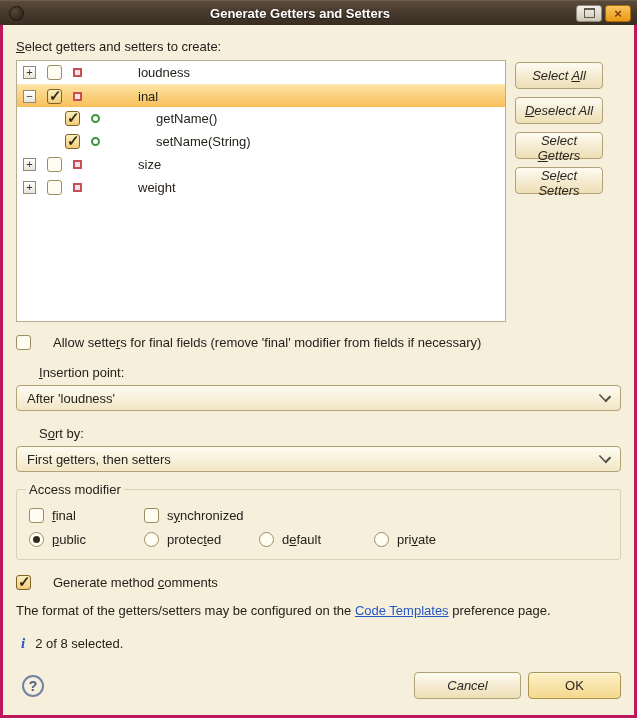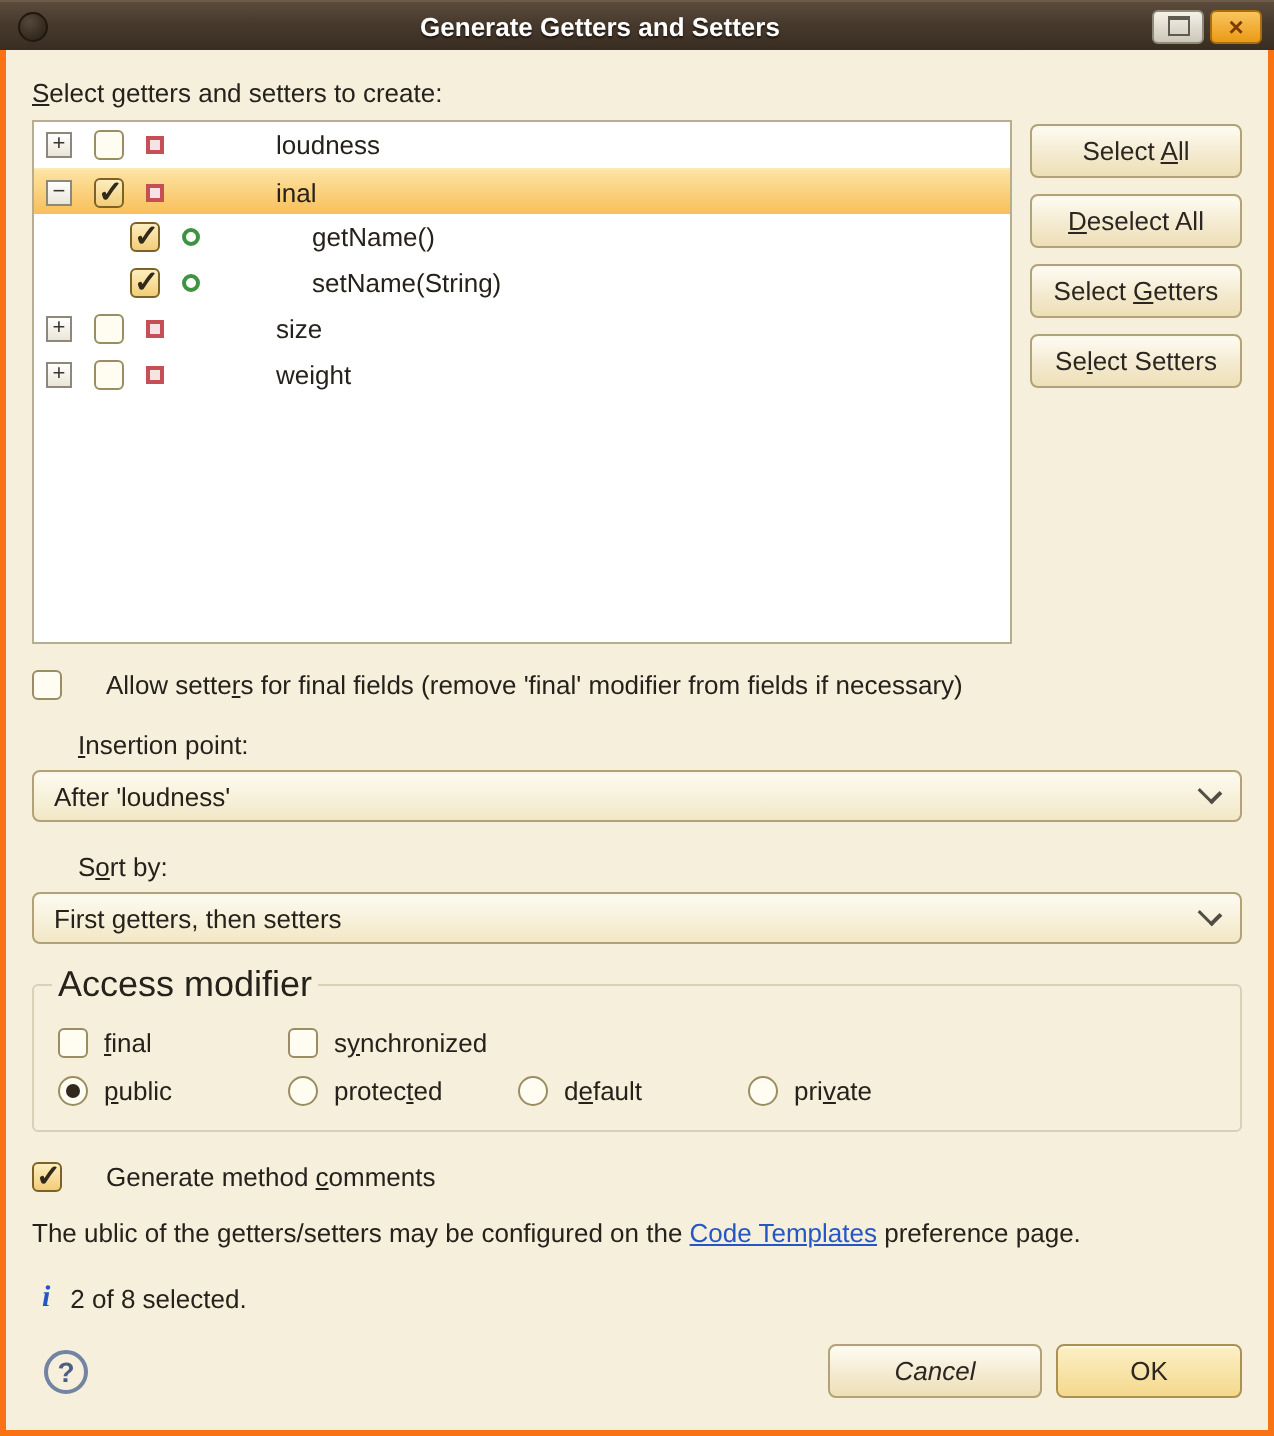--- a/index.html
+++ b/index.html
@@ -1,17 +1,17 @@
 <!DOCTYPE html>
 <html><head>
 <meta charset="utf-8">
 <style>
   html,body{margin:0;padding:0;}
   body{width:637px;height:718px;overflow:hidden;font-family:"Liberation Sans",sans-serif;}
-  .window{width:637px;height:718px;box-sizing:border-box;background:#f97316;padding:0 3px 3px;display:flex;flex-direction:column;}
+  .window{width:637px;height:718px;box-sizing:border-box;background:#be185d;padding:0 3px 3px;display:flex;flex-direction:column;}
   .titlebar{height:25px;display:flex;align-items:center;background:linear-gradient(#5b4b3c,#473a2d 45%,#392d22);border-top:1px solid #6e5c4a;margin:0 -3px;padding:0 4px;box-sizing:border-box;}
   .win-icon{width:13px;height:13px;border-radius:50%;background:radial-gradient(circle at 35% 30%,#55473a,#251c13);border:1px solid #20180f;margin-left:5px;flex:0 0 auto;}
   .title{flex:1;text-align:center;color:#ffffff;font-weight:bold;font-size:13px;text-shadow:0 1px 1px #1d150d;}
   .win-btns{display:flex;gap:3px;margin-right:2px;}
   .wbtn{width:26px;height:17px;border-radius:3px;display:flex;align-items:center;justify-content:center;box-sizing:border-box;cursor:default;}
   .btn-max{background:linear-gradient(#f4f1e8,#cdc7b8);border:1px solid #8f897a;}
   .btn-max .sq{width:9px;height:7px;border:1px solid #5f5a50;border-top-width:2px;}
   .btn-close{background:linear-gradient(#f8c45f,#eb9a13);border:1px solid #a96c0e;color:#7e3a05;font-weight:bold;font-size:13px;line-height:1;}
   .content{flex:1;background:#f5efdc;color:#26211b;font-size:13px;padding:0 13px;display:flex;flex-direction:column;box-sizing:border-box;}
   .mn{text-decoration:underline;}
@@ -24,28 +24,28 @@
   .cb{width:15px;height:15px;box-sizing:border-box;border:1px solid #9b8d62;border-radius:3px;background:#fffdf2;position:relative;flex:0 0 auto;}
   .cb.checked{background:linear-gradient(#fceebf,#f2cd79);border-color:#7c6325;}
   .cb.checked::after{content:"\2713";position:absolute;top:-3px;left:1px;font-size:15px;font-weight:bold;color:#33291a;}
   .trow .cb{margin-left:11px;}
   .trow.child .cb{margin-left:48px;}
   .icon-field{width:9px;height:9px;box-sizing:border-box;border:2px solid #c64f56;background:#f6e4e4;margin-left:11px;flex:0 0 auto;}
   .icon-method{width:9px;height:9px;box-sizing:border-box;border:2px solid #3e9341;border-radius:50%;background:#ffffff;margin-left:11px;flex:0 0 auto;}
   .trow .lbl{margin-left:12px;padding-left:44px;}
   .side-btns{margin-left:9px;display:flex;flex-direction:column;width:106px;}
   .btn{height:27px;box-sizing:border-box;border:1px solid #b1a277;border-radius:4px;background:linear-gradient(#fefcf3,#f4ead0 55%,#eddfb6);font-family:"Liberation Sans",sans-serif;font-size:13px;color:#2b2620;padding:0 6px;box-shadow:0 1px 0 #fbf7e9 inset;}
-  .side-btns .btn{margin-top:8px;width:106px;}
+  .side-btns .btn{margin-top:8px;width:88px;font-style:italic;}
   .side-btns .btn:first-child{margin-top:2px;}
   .chk-row{display:flex;align-items:center;gap:22px;margin-top:13px;}
   .sec-label{margin-top:15px;margin-left:23px;}
   .combo{margin-top:5px;height:26px;box-sizing:border-box;border:1px solid #b1a277;border-radius:4px;background:linear-gradient(#fdfbf1,#f2e7c6);display:flex;align-items:center;padding:0 10px;box-shadow:0 1px 0 #fbf7e9 inset;}
   .combo .chev{margin-left:auto;width:8px;height:8px;border-right:2px solid #524d44;border-bottom:2px solid #524d44;transform:rotate(45deg) scaleY(0.75);margin-top:-4px;}
   fieldset.access{margin:10px 0 0;border:1px solid #d9d0b6;border-radius:3px;padding:2px 12px 12px;}
-  fieldset.access legend{padding:0 3px;margin-left:-3px;font-size:18px;}
+  fieldset.access legend{padding:0 3px;margin-left:-3px;font-size:13px;}
   .opt-row{display:flex;margin-top:9px;align-items:center;}
   .opt{display:flex;align-items:center;gap:8px;width:115px;box-sizing:border-box;}
   .opt:last-child{width:auto;}
   .radio{width:15px;height:15px;box-sizing:border-box;border:1px solid #9b8d62;border-radius:50%;background:#fffdf2;position:relative;flex:0 0 auto;}
   .radio.on::after{content:"";position:absolute;inset:3px;border-radius:50%;background:#31291e;}
   .note{margin-top:13px;}
   .link{color:#2457c5;text-decoration:underline;cursor:pointer;}
   .status-row{display:flex;align-items:center;gap:10px;margin-top:17px;padding-left:5px;}
   .info-i{color:#2457c5;font-family:"Liberation Serif",serif;font-style:italic;font-weight:bold;font-size:15px;}
   .footer{margin-top:auto;padding-bottom:16px;display:flex;align-items:center;}
@@ -168,21 +168,21 @@
           <div><span>pri</span><span class="mn">v</span><span>ate</span></div>
         </div>
       </div>
     </fieldset>
 
     <div class="chk-row" style="margin-top:15px;">
       <div class="cb checked"></div>
       <div><span>Generate method </span><span class="mn">c</span><span>omments</span></div>
     </div>
 
-    <div class="note"><span>The ublic of the getters/setters may be configured on the </span><span class="link">Code Templates</span><span> preference page.</span></div>
+    <div class="note"><span>The format of the getters/setters may be configured on the </span><span class="link">Code Templates</span><span> preference page.</span></div>
 
     <div class="status-row">
       <span class="info-i">i</span>
       <span>2 of 8 selected.</span>
     </div>
 
     <div class="footer">
       <button class="help-btn">
           <span>?</span>
         </button>

